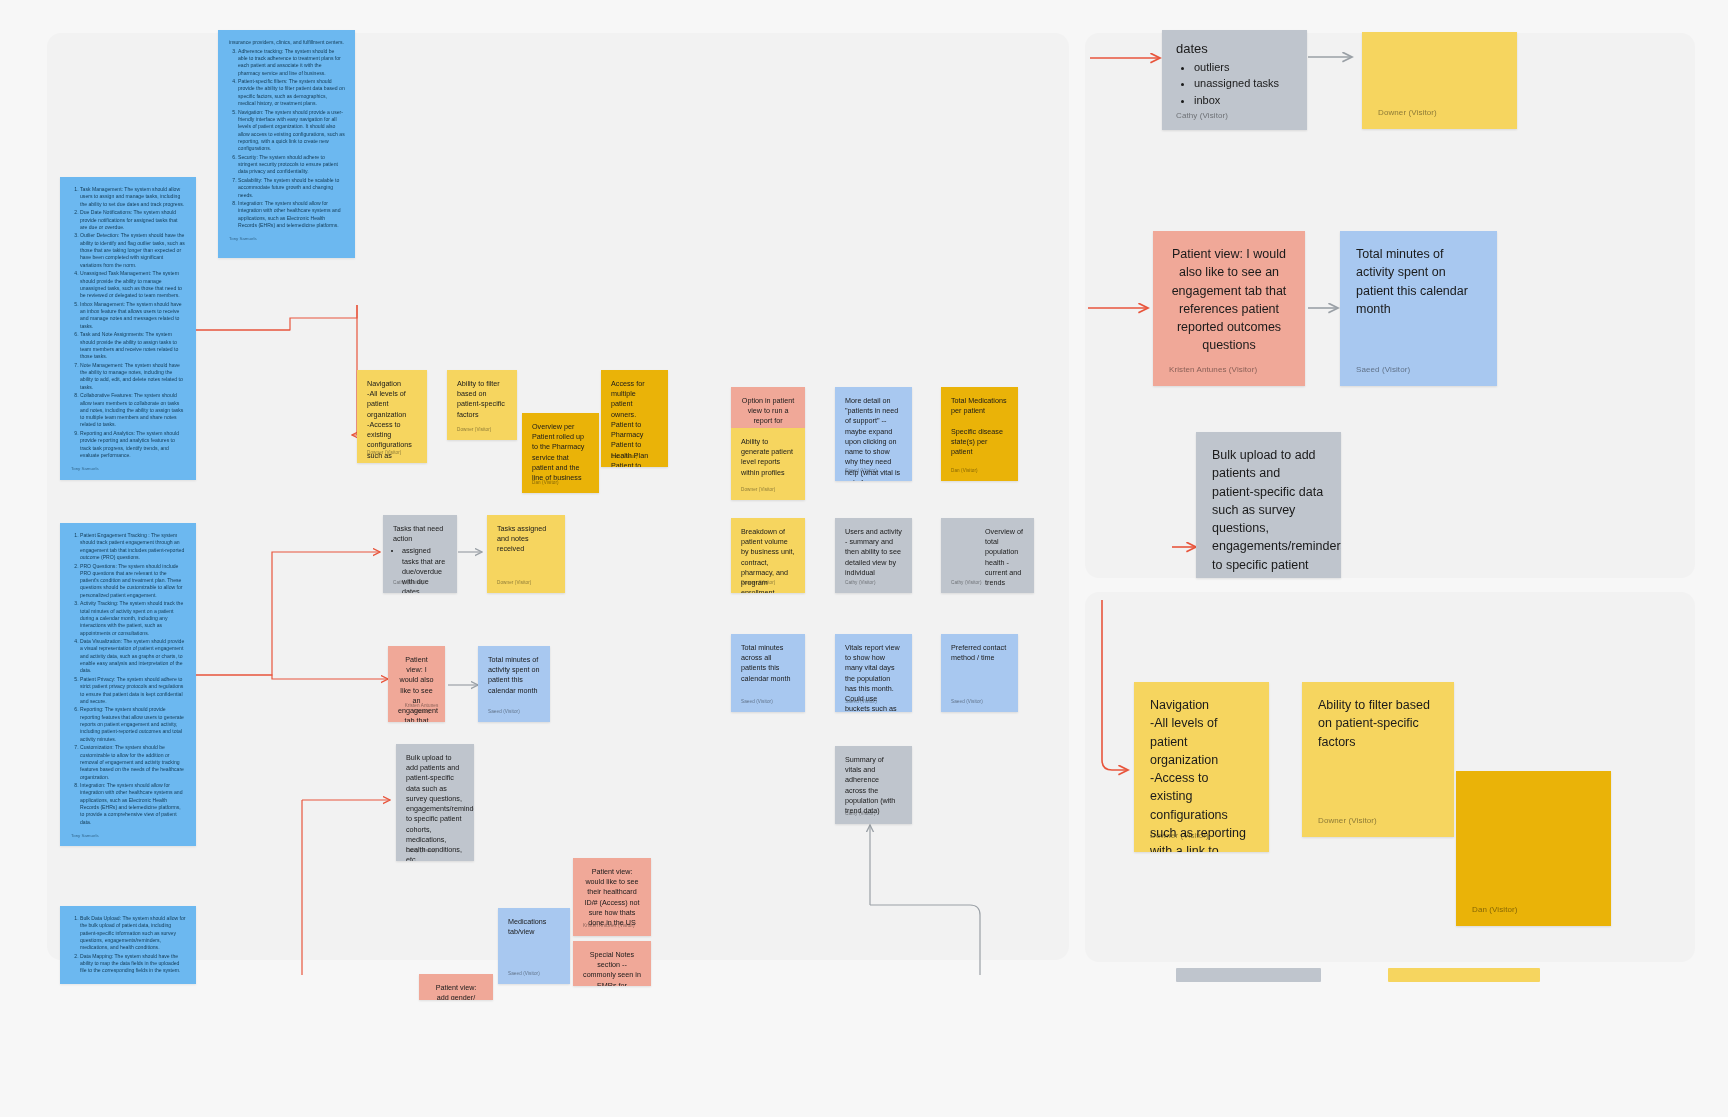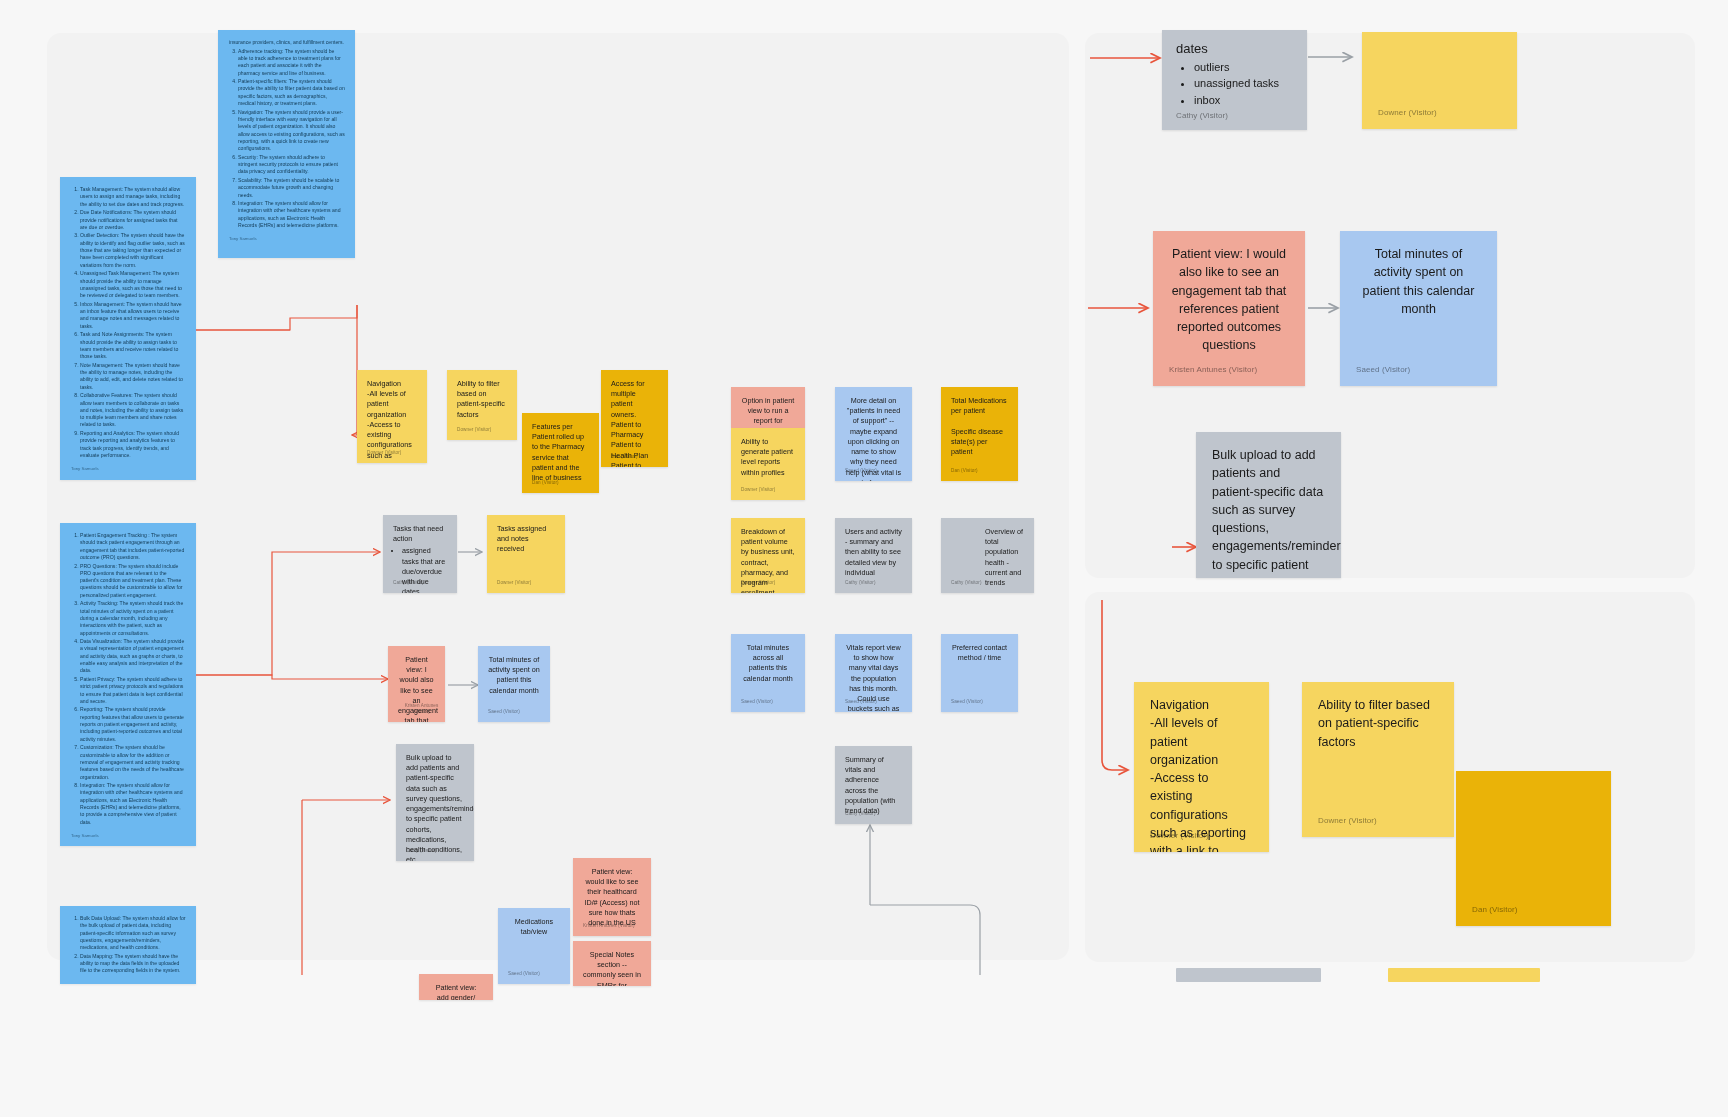--- a/index.html
+++ b/index.html
@@ -52,21 +52,21 @@
   .doc li { margin-bottom: 1.2px; }
   .doc .author { margin-top: 7px; font-size: 4.4px; color: rgba(10,45,70,.6); }
 
   .gnote-list { padding-left: 9px; margin-top: 2px; }
   .gnote-list li { margin-bottom: 0px; list-style: disc; }
 
   svg.conn { position: absolute; left: 0; top: 0; width: 1728px; height: 1117px; pointer-events: none; }
 
   .yellow { background: #f6d55f; }
   .green  { background: #eab308; }
-  .blue   { background: #a8c8f0; text-align: center; }
+  .blue   { background: #a8c8f0; }
   .grey   { background: #bfc5cd; }
   .salmon { background: #f0a898; text-align: center; }
 </style>
 </head>
 <body>
 
 <div id="board">
 
   <div class="frame" style="left:47px; top:33px; width:1022px; height:927px;"></div>
   <div class="frame" style="left:1085px; top:33px; width:610px; height:545px;"></div>
@@ -165,21 +165,21 @@
 -Access to existing configurations such as reporting with a link to quickly create new configurations</div>
     <div class="author">Downer (Visitor)</div>
   </div>
 
   <div class="note yellow" style="left:447px; top:370px; width:70px; height:70px;">
     <div class="body">Ability to filter based on patient-specific factors</div>
     <div class="author">Downer (Visitor)</div>
   </div>
 
   <div class="note green" style="left:522px; top:413px; width:77px; height:80px;">
-    <div class="body">Features per Patient rolled up to the Pharmacy service that patient and the line of business</div>
+    <div class="body">Overview per Patient rolled up to the Pharmacy service that patient and the line of business</div>
     <div class="author">Dan (Visitor)</div>
   </div>
 
   <div class="note green" style="left:601px; top:370px; width:67px; height:97px;">
     <div class="body">Access for multiple patient owners.
 Patient to Pharmacy
 Patient to Health Plan
 Patient to Insurance
 Patient to Clinic
 Patient to Fulfillment Center</div>

